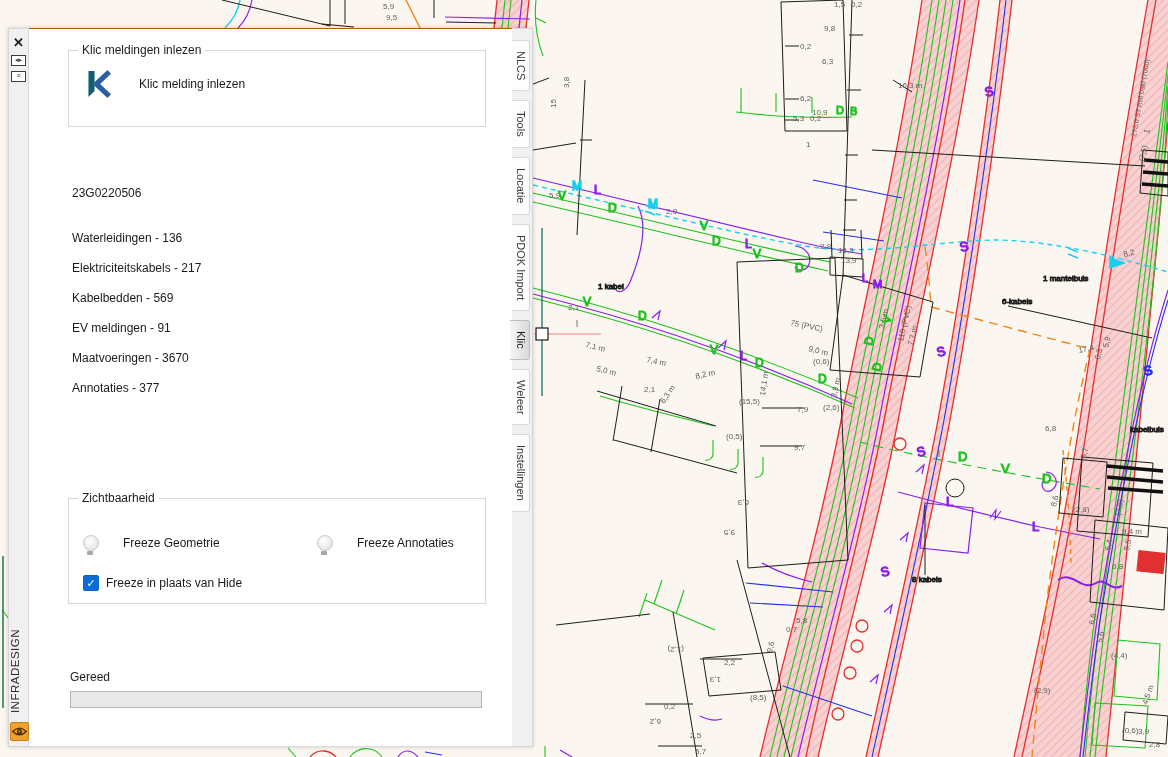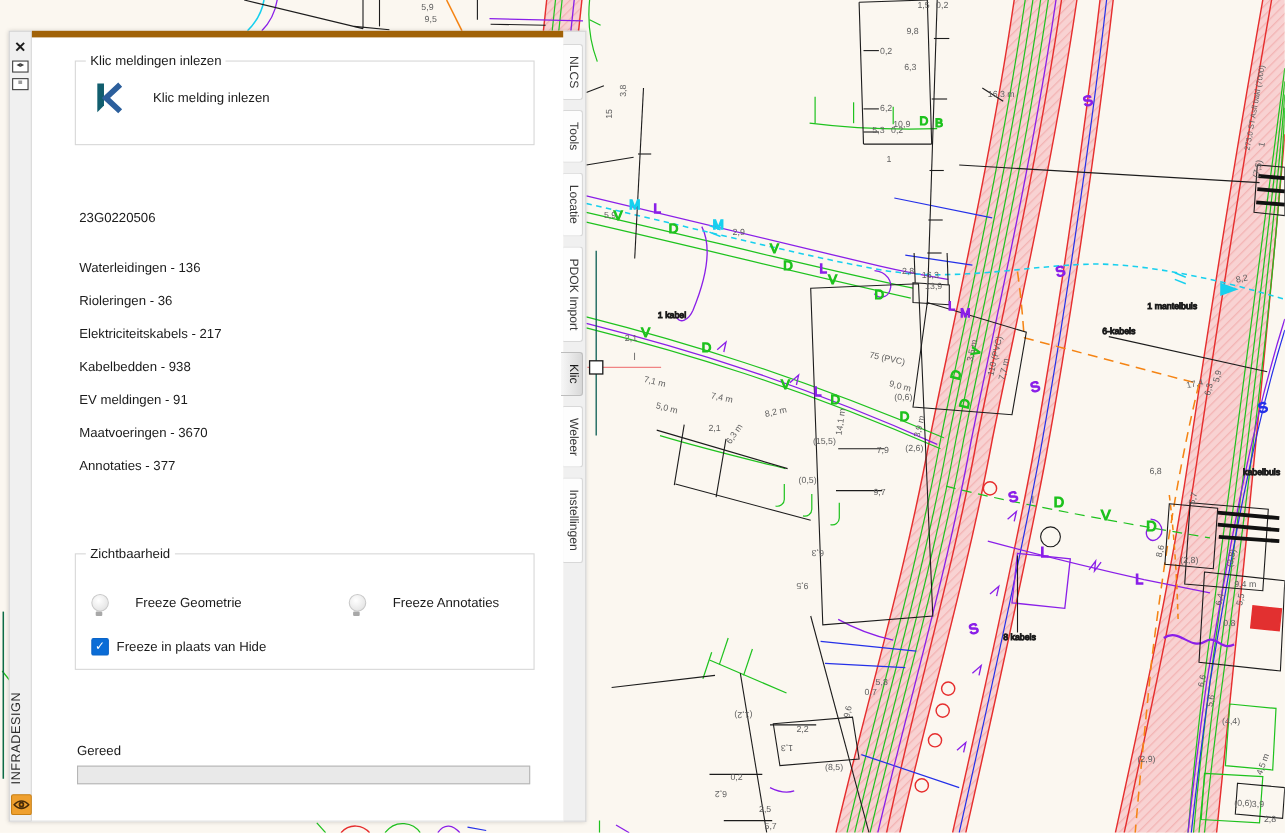--- a/index.html
+++ b/index.html
@@ -27,21 +27,21 @@
 
   
   .palette{position:absolute;left:8px;top:28px;width:525px;height:719px;display:flex;box-shadow:0 0 4px rgba(0,0,0,.18);}
   .titlebar{width:21px;flex:none;background:#f0f0f0;border:1px solid #d6d6d6;position:relative;box-sizing:border-box;}
   .tb-btn{width:15px;height:14px;margin:3px auto;text-align:center;cursor:pointer;color:#1b1b1b;}
   .tb-close{font-size:13px;font-weight:bold;line-height:14px;margin-top:7px;}
   .tb-box{width:13px;height:9px;border:1px solid #3c3c3c;margin:5px auto;font-size:7px;line-height:8px;text-align:center;color:#3c3c3c;cursor:pointer;background:#fff;}
   .tb-title{position:absolute;bottom:33px;left:0;width:19px;text-align:center;writing-mode:vertical-rl;transform:rotate(180deg);font-size:11.5px;color:#2a2a2a;letter-spacing:.5px;}
   .tb-logo{position:absolute;bottom:5px;left:1px;width:17px;height:17px;background:#efa02f;border:1px solid #c87f14;border-radius:2px;display:flex;align-items:center;justify-content:center;}
 
-  .panel{width:483px;flex:none;background:#fff;border-top:6px solid #a16207;border-bottom:1px solid #dcdcdc;position:relative;font-size:12px;color:#1b1b1b;box-sizing:border-box;}
+  .panel{width:483px;flex:none;background:#fff;border-top:1px solid #a16207;border-bottom:1px solid #dcdcdc;position:relative;font-size:12px;color:#1b1b1b;box-sizing:border-box;}
   .groupbox{position:absolute;border:1px solid #d7d7d7;}
   .gb-label{position:absolute;top:-8px;left:9px;background:#fff;padding:0 4px;font-size:12px;color:#1b1b1b;white-space:nowrap;}
   #gb1{left:39px;top:21px;width:416px;height:75px;}
   .import-btn{position:absolute;left:8px;top:15px;display:flex;align-items:center;gap:28px;padding:3px 8px;cursor:pointer;}
   #gb2{left:39px;top:469px;width:416px;height:104px;}
   .bulb-row{position:absolute;top:36px;display:flex;align-items:center;gap:24px;cursor:pointer;}
   .bulb{width:14px;height:14px;border-radius:50%;background:radial-gradient(circle at 40% 35%,#ffffff,#e9e9e9 65%,#d8d8d8);border:1px solid #c9c9c9;position:relative;flex:none;}
   .bulb::after{content:"";position:absolute;left:3px;bottom:-5px;width:6px;height:4px;background:#a8a8a8;border-radius:1px;}
   .check-row{position:absolute;left:14px;top:76px;display:flex;align-items:center;gap:7px;cursor:pointer;}
   .checkbox{width:14px;height:14px;background:#0a6cd6;border:1px solid #0a64c8;border-radius:2px;color:#fff;font-size:11px;line-height:14px;text-align:center;flex:none;}
@@ -410,23 +410,22 @@
             <path d="M28,2 L13,16 L28,30" fill="none" stroke="#2c5f9c" stroke-width="6"></path>
           </svg>
           <span>Klic melding inlezen</span>
         </div>
       </div>
 
       <div class="melding">23G0220506</div>
 
       <ul id="layer-list">
           <li>Waterleidingen - 136</li>
-          <li>Rioleringen - 36</li>
           <li>Elektriciteitskabels - 217</li>
-          <li>Kabelbedden - 938</li>
+          <li>Kabelbedden - 569</li>
           <li>EV meldingen - 91</li>
           <li>Maatvoeringen - 3670</li>
           <li>Annotaties - 377</li>
         </ul>
 
       <div class="groupbox" id="gb2">
         <span class="gb-label">Zichtbaarheid</span>
         <div class="bulb-row" style="left:14px;">
           <span class="bulb"></span>
           <span>Freeze Geometrie</span>

